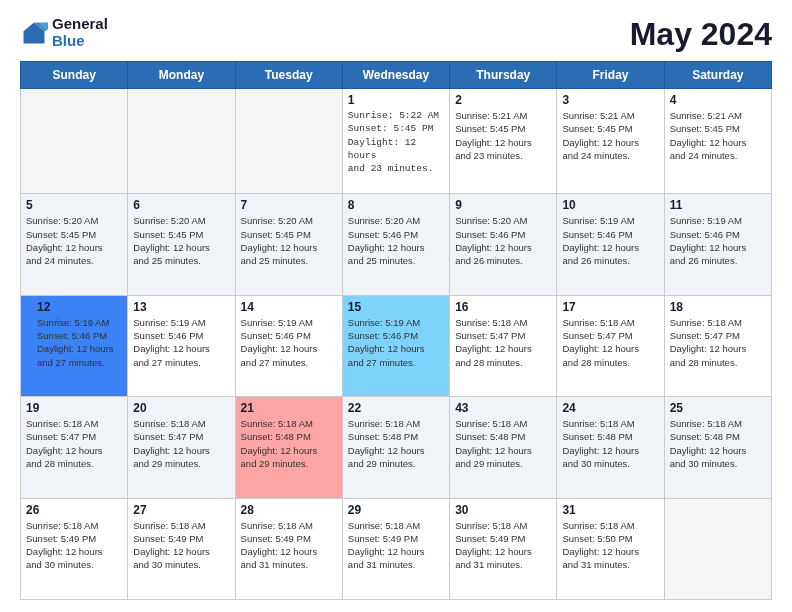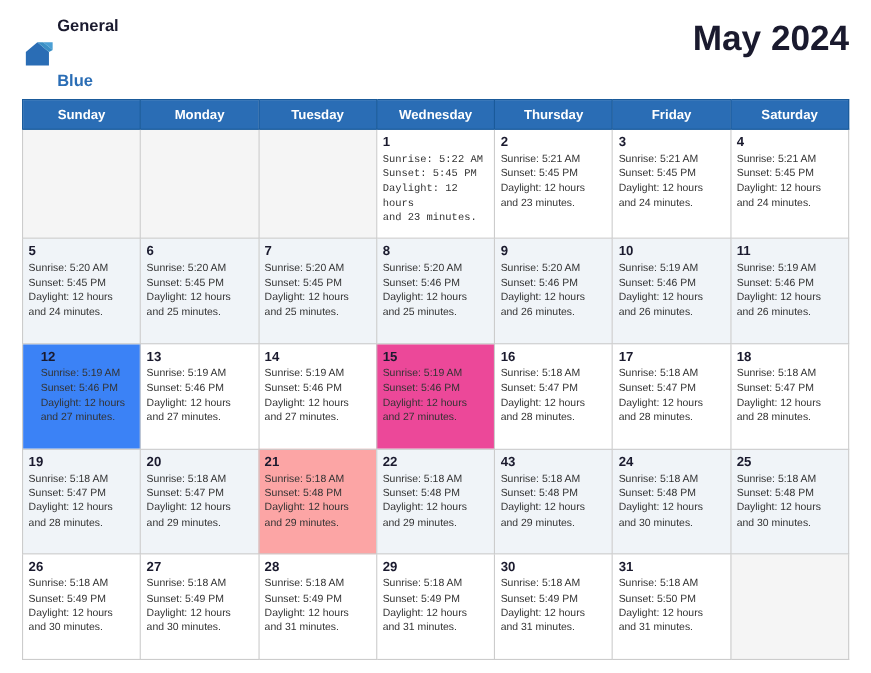--- a/index.html
+++ b/index.html
@@ -35,21 +35,20 @@
     }
     .logo-general {
       font-size: 15px;
       font-weight: bold;
       color: #1a1a2e;
     }
     .logo-blue {
       font-size: 15px;
       font-weight: bold;
       color: #2a6db5;
-      margin-top: 33px;
     }
     .logo-icon {
       width: 28px;
       height: 28px;
     }
     .title-block {
       text-align: right;
     }
     .main-title {
       font-size: 32px;
@@ -233,21 +232,21 @@
 Daylight: 12 hours
 and 27 minutes.</div>
           </td>
           <td style="background-color: rgb(255, 255, 255);">
             <span class="day-number">14</span>
             <div class="day-info" style="white-space: pre-line;">Sunrise: 5:19 AM
 Sunset: 5:46 PM
 Daylight: 12 hours
 and 27 minutes.</div>
           </td>
-          <td style="background-color: #ec4899; margin-top: 40px;">
+          <td style="background-color: #7dd3fc; margin-top: 40px;">
             <span class="day-number">15</span>
             <div class="day-info" style="white-space: pre-line;">Sunrise: 5:19 AM
 Sunset: 5:46 PM
 Daylight: 12 hours
 and 27 minutes.</div>
           </td>
           <td style="background-color: rgb(255, 255, 255);">
             <span class="day-number">16</span>
             <div class="day-info" style="white-space: pre-line;">Sunrise: 5:18 AM
 Sunset: 5:47 PM

